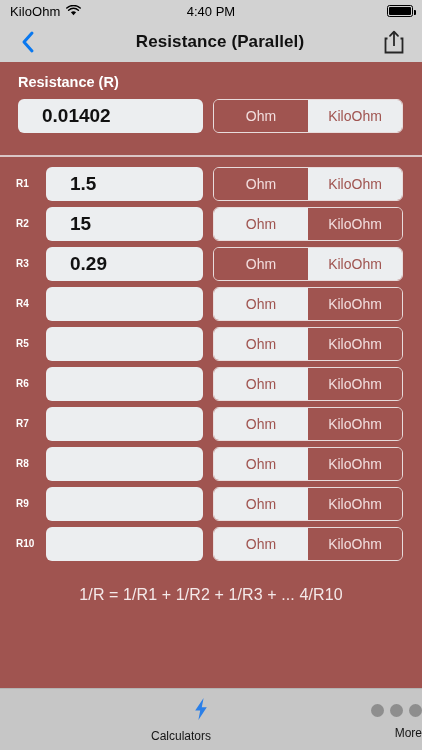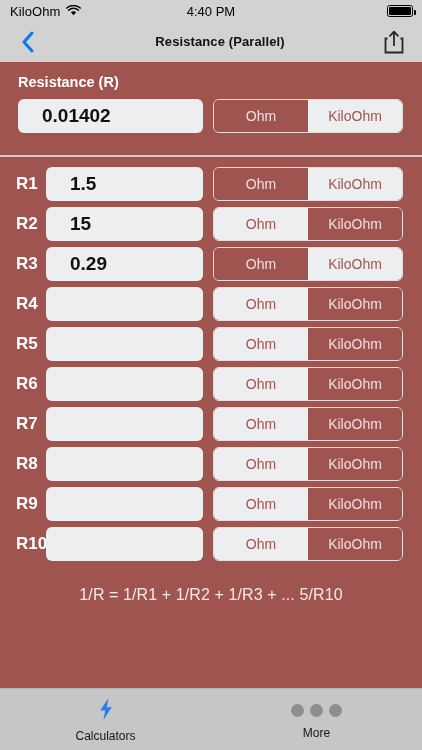--- a/index.html
+++ b/index.html
@@ -25,21 +25,21 @@
   .battery::after{content:"";position:absolute;right:-3.5px;top:3.5px;width:2px;height:5px;background:#000;border-radius:0 1px 1px 0;}
   .battery .fill{position:absolute;left:1px;top:1px;bottom:1px;width:22px;background:#000;border-radius:1px;}
 
   
   .navbar{
     position:absolute;top:22px;left:0;width:422px;height:40px;
     background:#d2d2d2;
   }
   .nav-title{
     position:absolute;left:0;right:0;top:0;height:40px;line-height:40px;
-    text-align:center;font-size:13px;font-weight:700;color:#111;letter-spacing:.1px;padding-left:18px;
+    text-align:center;font-size:17px;font-weight:700;color:#111;letter-spacing:.1px;padding-left:18px;
   }
   .nav-back{position:absolute;left:8px;top:0;width:40px;height:40px;display:flex;align-items:center;justify-content:center;cursor:pointer;}
   .nav-share{position:absolute;right:8px;top:0;width:40px;height:40px;display:flex;align-items:center;justify-content:center;cursor:pointer;}
 
   
   .content{position:absolute;top:62px;left:0;width:422px;height:626px;background:#a05450;overflow:hidden;}
 
   .result-block{position:relative;height:104px;}
   .result-label{position:absolute;left:18px;top:12px;font-size:14.5px;font-weight:700;color:#fff;}
   .result-row{position:absolute;left:0;top:37px;width:422px;height:38px;}
@@ -60,34 +60,34 @@
     display:flex;overflow:hidden;background:#a05450;
   }
   .seg .opt{
     flex:1;display:flex;align-items:center;justify-content:center;
     font-size:14px;cursor:pointer;
   }
   .seg .opt.on{background:#a05450;color:#f2dede;}
   .seg .opt.off{background:#eceef0;color:#a05450;}
 
   .row{position:absolute;left:0;width:422px;height:34px;}
-  .rlabel{position:absolute;left:16px;top:0;height:34px;line-height:34px;font-size:17px;font-weight:700;color:#fff;text-align:right;}
+  .rlabel{position:absolute;left:16px;top:0;height:34px;line-height:34px;font-size:10px;font-weight:700;color:#fff;text-align:right;}
 
   .formula{
     position:absolute;left:0;top:524px;width:422px;text-align:center;
     font-size:16px;color:#f4e9e9;font-weight:400;letter-spacing:.1px;
   }
 
   
   .tabbar{
     position:absolute;left:0;bottom:0;width:422px;height:62px;
     background:#c6c6c6;border-top:1px solid #b4b4b4;box-sizing:border-box;
     display:flex;
   }
-  .tab{flex:1;display:flex;flex-direction:column;align-items:center;justify-content:center;gap:4px;cursor:pointer;}
+  .tab{flex:1;display:flex;flex-direction:column;align-items:flex-end;justify-content:center;gap:4px;cursor:pointer;}
   .tab .tlabel{font-size:12px;color:#151515;}
   .dots{display:flex;gap:6px;align-items:center;height:22px;}
   .dots i{width:13px;height:13px;border-radius:50%;background:#8e8e8e;display:block;}
 </style>
 </head>
 <body>
 
 <div class="phone">
 
   <div class="statusbar">
@@ -216,21 +216,21 @@
         <div class="row" style="top: 465px;">
           <div class="rlabel">R10</div>
           <div class="field"></div>
           <div class="seg">
             <div class="opt off">Ohm</div>
             <div class="opt on">KiloOhm</div>
           </div>
         </div>
       </div>
 
-    <div class="formula">1/R = 1/R1 + 1/R2 + 1/R3 + ... 5/R10</div>
+    <div class="formula">1/R = 1/R1 + 1/R2 + 1/R3 + ... 4/R10</div>
 
   </div>
 
   <div class="tabbar">
     <div class="tab">
       <span>
         <svg width="20" height="24" viewBox="0 0 20 24">
           <path d="M12.6 1 L4.2 13.4 H9.2 L7.4 23 L15.8 10.2 H10.8 Z" fill="#2a7fe8"></path>
         </svg>
       </span>

